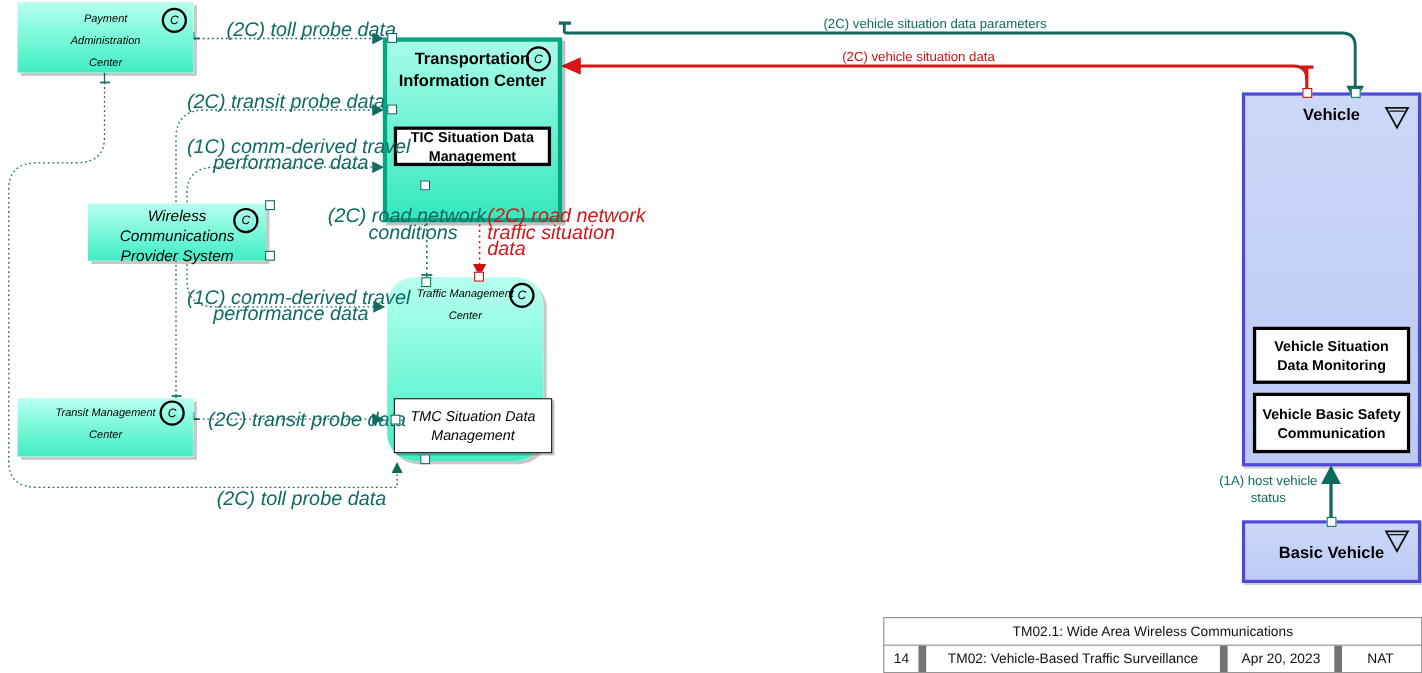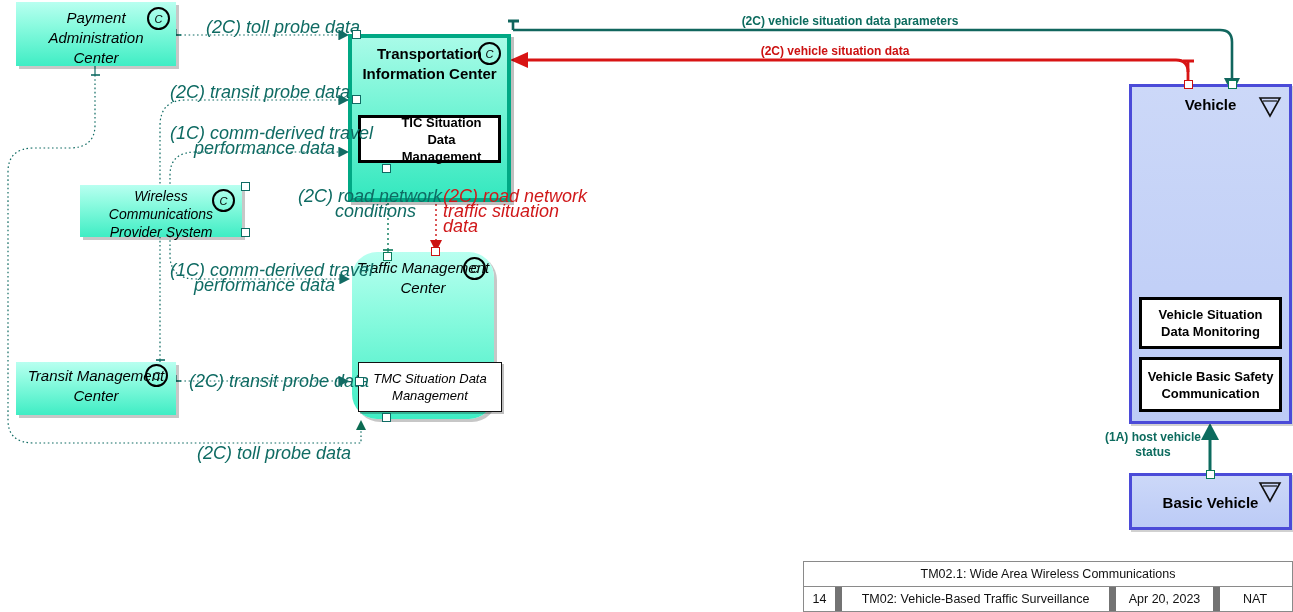--- a/index.html
+++ b/index.html
@@ -7,21 +7,21 @@
        font-family:"Liberation Sans","DejaVu Sans",sans-serif;}
   #canvas{position:absolute;left:0;top:0;width:1293px;height:612px;}
   svg.layer{position:absolute;left:0;top:0;width:1293px;height:612px;overflow:visible;}
   svg.layer.back{z-index:1;}
 
   
   .pbox{position:absolute;z-index:3;box-sizing:border-box;
         background:linear-gradient(180deg,#b8fff0 0%,#8dfbe0 35%,#3fedc4 100%);
         box-shadow:3px 3px 0 rgba(0,0,0,.22);}
   .pbox .ptitle{position:absolute;left:0;right:0;top:6px;text-align:center;
-        font-style:italic;font-size:15px;color:#000;line-height:20px;}
+        font-style:italic;font-size:10px;color:#000;line-height:20px;}
   .pbox.heavy{border:4px solid #00a884;
         background:linear-gradient(180deg,#a9fbe8 0%,#79f5d7 40%,#35e8bf 100%);
         box-shadow:3px 3px 0 rgba(0,0,0,.25);margin-top:32px;}
   .pbox.heavy .ptitle{font-style:normal;font-weight:bold;font-size:15px;}
   .pbox.vbox{border:3px solid #4b4bd8;
         background:linear-gradient(180deg,#ccd8f8 0%,#c2d0f7 60%,#bccbf6 100%);
         box-shadow:2px 2px 0 rgba(0,0,0,.18);}
   .pbox.vbox .ptitle{font-style:normal;font-weight:bold;font-size:15px;color:#000;}
 
   .pclass{position:absolute;width:19px;height:19px;border-radius:50%;
@@ -32,21 +32,21 @@
   .fobj{position:absolute;z-index:5;box-sizing:border-box;background:#fff;
         border:1px solid #111;display:flex;align-items:center;justify-content:center;
         text-align:center;font-style:italic;font-size:13px;line-height:17px;color:#000;
         box-shadow:2px 2px 0 rgba(0,0,0,.25);padding:2px 4px;}
   .fobj.bold{border:3px solid #000;font-style:normal;font-weight:bold;box-shadow:none;}
 
   
   .flab{position:absolute;z-index:6;font-size:18px;font-style:italic;
         color:#0f6b63;line-height:15px;white-space:pre;}
   .flab.red{color:#d0181a;}
-  .flab.solid{font-style:normal;font-weight:bold;font-size:12px;color:#0c6b5e;}
+  .flab.solid{font-style:normal;font-weight:normal;font-size:12px;color:#0c6b5e;}
   .flab.solid.red{color:#cc1111;}
   .flab.ctr{text-align:center;}
   .flab.rgt{text-align:right;}
 
   
   .cpt{position:absolute;z-index:7;width:9px;height:9px;box-sizing:border-box;
        background:#fff;border:1.4px solid #0f6b63;}
   .cpt.red{border-color:#cc1111;}
   .cpt.grn{border-color:#0a7a5a;}
 
@@ -190,21 +190,21 @@
   <div class="pbox vbox" style="left:1129px;top:473px;width:163px;height:57px;">
     <div class="ptitle" style="top:17px;">Basic Vehicle</div>
     <div style="position:absolute;right:7px;top:4px;">
       <svg width="24" height="24" viewBox="0 0 24 24">
         <path d="M2,3 L22,3 L12,21 z" fill="none" stroke="#111" stroke-width="1.6"></path>
         <path d="M5,6 L19,6" stroke="#111" stroke-width="1.2"></path>
       </svg>
     </div>
   </div>
 
-  <div class="fobj bold" style="left:358px;top:115px;width:143px;height:48px;padding-left:28px;">
+  <div class="fobj bold" style="left:358px;top:115px;width:143px;height:36px;">
     <span>TIC Situation Data<br>Management</span>
   </div>
 
   <div class="fobj" style="left:358px;top:362px;width:144px;height:50px;">
     <span>TMC Situation Data<br>Management</span>
   </div>
 
   <div class="fobj bold" style="left:1139px;top:357px;width:143px;height:55px;">
     <span>Vehicle Basic Safety<br>Communication</span>
   </div>

